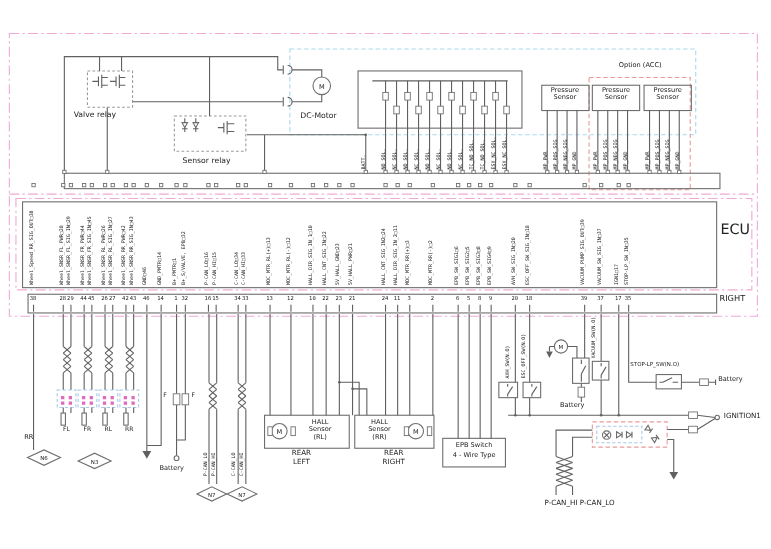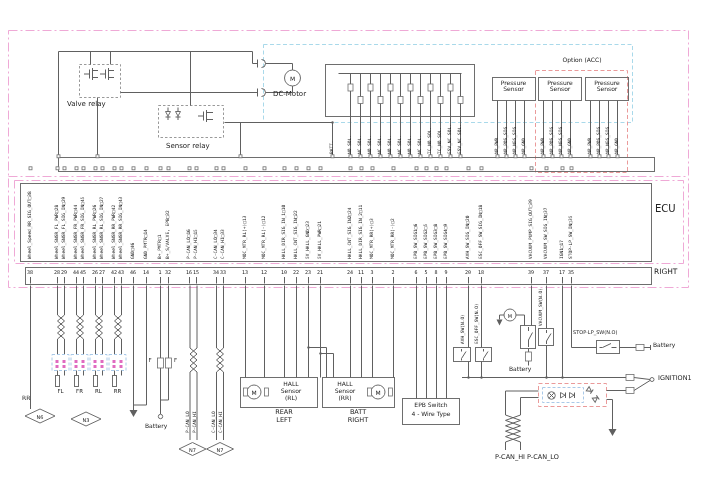--- a/index.html
+++ b/index.html
@@ -394,38 +394,38 @@
       <line x1="505.5" y1="425.8" x2="520.5" y2="431.2" class="w"></line>
       <line x1="520.5" y1="425.8" x2="505.5" y2="431.2" class="w"></line>
       <line x1="505.5" y1="431.2" x2="520.5" y2="436.6" class="w"></line>
       <line x1="520.5" y1="431.2" x2="505.5" y2="436.6" class="w"></line>
       <line x1="505.5" y1="436.6" x2="520.5" y2="442" class="w"></line>
       <line x1="520.5" y1="436.6" x2="505.5" y2="442" class="w"></line>
     </svg>
 
   <div class="lbl" style="left:67px;top:100px;font-size:7px">Valve relay</div>
   <div class="lbl" style="left:166px;top:141.5px;font-size:7px">Sensor relay</div>
-  <div class="lbl" style="left:273px;top:90px;font-size:7px">DC-Motor</div>
+  <div class="lbl" style="left:273px;top:101px;font-size:7px">DC-Motor</div>
   <div class="lbl c" style="left:551px;top:57px;width:62px;font-size:6px">Option (ACC)</div>
   <div class="lbl c" style="left:492px;top:79.5px;width:43px;font-size:6px">Pressure Sensor</div>
   <div class="lbl c" style="left:538.5px;top:79.5px;width:43px;font-size:6px">Pressure Sensor</div>
   <div class="lbl c" style="left:585.5px;top:79.5px;width:43px;font-size:6px">Pressure Sensor</div>
-  <div class="lbl" style="left:655px;top:203px;font-size:10px">ECU</div>
+  <div class="lbl" style="left:655px;top:203px;font-size:13px">ECU</div>
   <div class="lbl" style="left:654px;top:268px;font-size:7.5px">RIGHT</div>
   <div class="lbl" style="left:22px;top:395px;font-size:6px">RR</div>
   <div class="lbl" style="left:148.5px;top:356.5px;font-size:5.5px">F</div>
   <div class="lbl" style="left:174px;top:356.5px;font-size:5.5px">F</div>
   <div class="lbl" style="left:145px;top:423px;font-size:6px">Battery</div>
   <div class="lbl" style="left:509px;top:366px;font-size:6px">Battery</div>
   <div class="lbl" style="left:653px;top:342px;font-size:6px">Battery</div>
   <div class="lbl" style="left:658px;top:374.5px;font-size:6.5px">IGNITION1</div>
   <div class="lbl c" style="left:274px;top:379.5px;width:34px;font-size:6px;line-height:7.4px">HALL Sensor (RL)</div>
   <div class="lbl c" style="left:328px;top:379.5px;width:34px;font-size:6px;line-height:7.4px">HALL Sensor (RR)</div>
-  <div class="lbl c" style="left:268px;top:408px;width:32px;font-size:6.5px;line-height:8px">REAR LEFT</div>
-  <div class="lbl c" style="left:341px;top:408px;width:34px;font-size:6.5px;line-height:8px">BATT RIGHT</div>
+  <div class="lbl c" style="left:258px;top:408px;width:32px;font-size:6.5px;line-height:8px">REAR LEFT</div>
+  <div class="lbl c" style="left:341px;top:408px;width:34px;font-size:6.5px;line-height:8px">REAR RIGHT</div>
   <div class="lbl c" style="left:403px;top:402px;width:56px;font-size:6px">EPB Switch</div>
   <div class="lbl c" style="left:403px;top:410.5px;width:56px;font-size:6px">4 - Wire Type</div>
   <div class="lbl" style="left:573px;top:330px;font-size:5px">STOP-LP_SW(N.O)</div>
   <div class="lbl" style="left:495px;top:453.5px;font-size:6.5px">P-CAN_HI  P-CAN_LO</div>
   <div class="vt" style="left:460px;top:344px">AVH_SW(N.O)</div>
   <div class="vt" style="left:473.5px;top:344px">ESC_OFF_SW(N.O)</div>
   <div class="vt" style="left:538px;top:326px">VACUUM_SW(N.O)</div>
   <div class="vt" style="left:184.5px;top:433px">P-CAN_LO</div>
   <div class="vt" style="left:191.5px;top:433px">P-CAN_HI</div>
   <div class="vt" style="left:211px;top:433px">C-CAN_LO</div>

